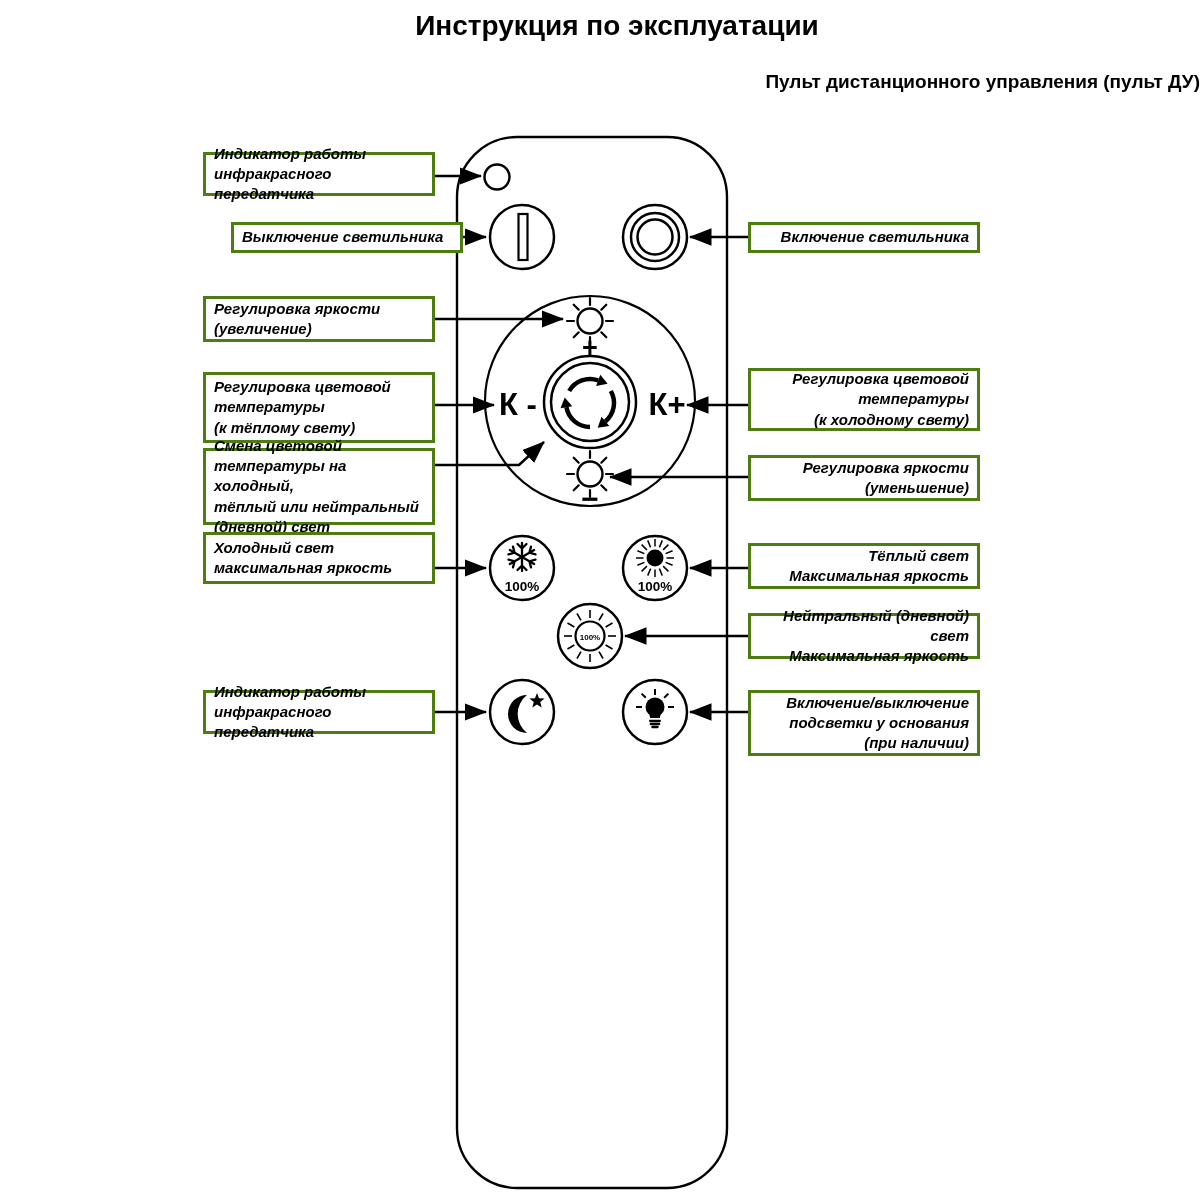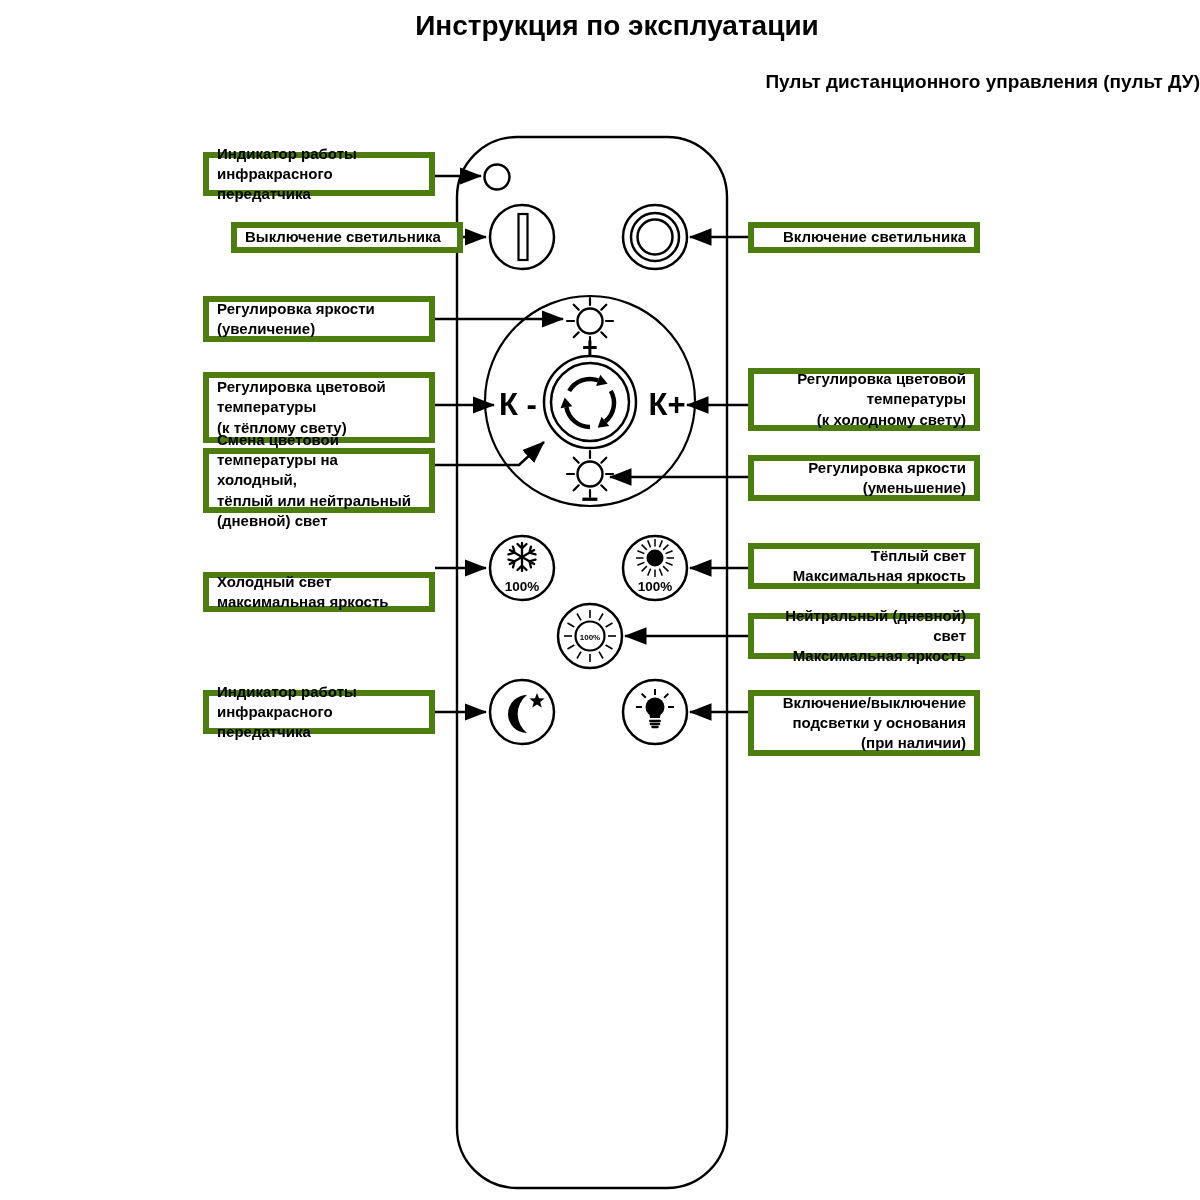--- a/index.html
+++ b/index.html
@@ -4,23 +4,23 @@
 <style>
   html,body{margin:0;padding:0;background:#fff;}
   .canvas{position:relative;width:1200px;height:1200px;background:#ffffff;
           font-family:"Liberation Sans",sans-serif;color:#000;overflow:hidden;}
   .title{position:absolute;top:10px;left:17px;width:100%;text-align:center;
          font-size:28px;font-weight:bold;margin:0;}
   .subtitle{position:absolute;top:71px;left:0;width:100%;text-align:right;
          font-size:19px;font-weight:bold;margin:0;}
   svg.diagram{position:absolute;left:0;top:0;}
   svg.diagram text{font-family:"Liberation Sans",sans-serif;font-weight:bold;fill:#000;}
-  .co{position:absolute;box-sizing:border-box;border:6px solid #4d7c0f;background:#fff;
+  .co{position:absolute;box-sizing:border-box;border:3px solid #4d7c0f;background:#fff;
       display:flex;align-items:center;font-size:15px;font-weight:bold;line-height:1.35;
-      white-space:pre-line;padding:2px 8px;}
+      white-space:pre-line;padding:2px 8px;font-style:italic;}
   .co.left{left:203px;width:232px;text-align:left;}
   .co.right{left:748px;width:232px;text-align:right;justify-content:flex-end;}
 </style>
 </head>
 <body>
 
 <div class="canvas">
 
   <h1 class="title">Инструкция по эксплуатации</h1>
   <h2 class="subtitle">Пульт дистанционного управления (пульт ДУ)</h2>
@@ -195,25 +195,25 @@
   </svg>
 
   <div class="co left" style="top:152px;height:44px;">Индикатор работы
 инфракрасного передатчика</div>
   <div class="co left" style="top:222px;height:31px;margin-left:28px;">Выключение светильника</div>
   <div class="co left" style="top:296px;height:46px;">Регулировка яркости
 (увеличение)</div>
   <div class="co left" style="top:372px;height:71px;">Регулировка цветовой
 температуры
 (к тёплому свету)</div>
-  <div class="co left" style="top:448px;height:65px;">Смена цветовой
+  <div class="co left" style="top:448px;height:77px;">Смена цветовой
 температуры на холодный,
 тёплый или нейтральный
 (дневной) свет</div>
-  <div class="co left" style="top:572px;height:40px;">Холодный свет
+  <div class="co left" style="top:532px;height:52px;">Холодный свет
 максимальная яркость</div>
   <div class="co left" style="top:690px;height:44px;">Индикатор работы
 инфракрасного передатчика</div>
 
   <div class="co right" style="top:222px;height:31px;">Включение светильника</div>
   <div class="co right" style="top:368px;height:63px;">Регулировка цветовой
 температуры
 (к холодному свету)</div>
   <div class="co right" style="top:455px;height:46px;">Регулировка яркости
 (уменьшение)</div>

